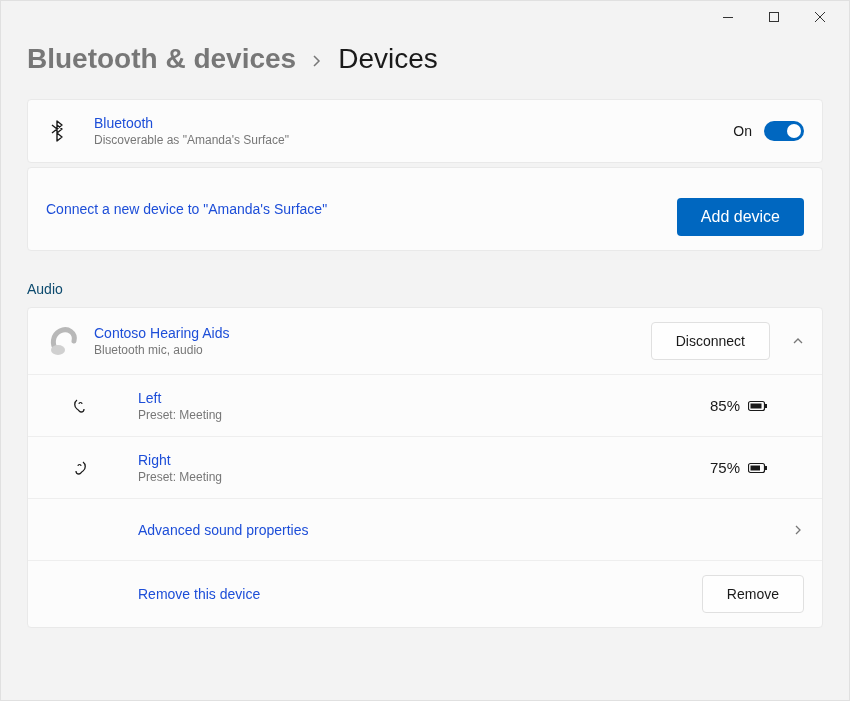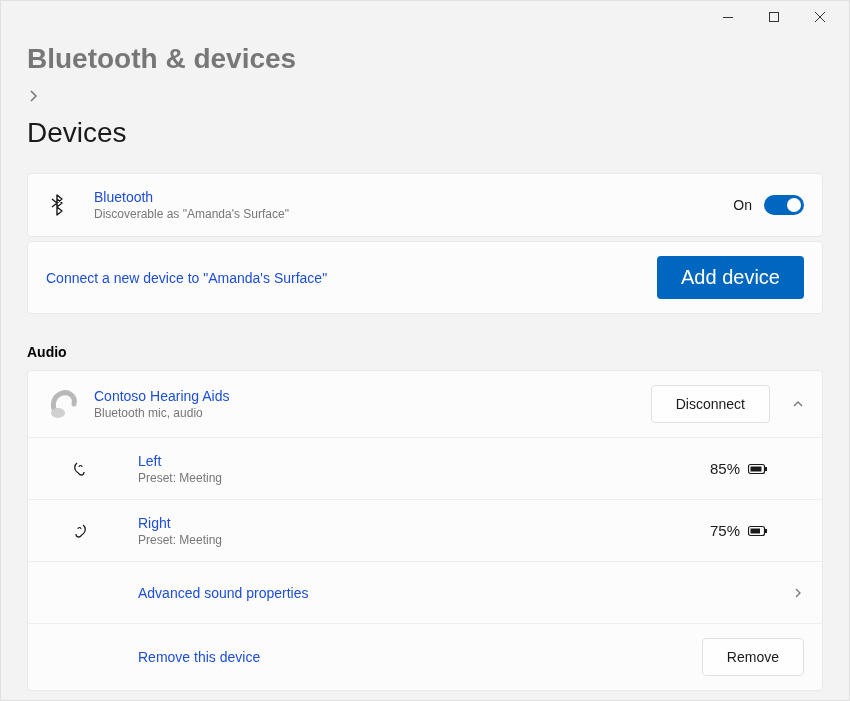--- a/index.html
+++ b/index.html
@@ -33,21 +33,20 @@
     }
     .content {
       padding: 0 26px;
     }
     .breadcrumb {
       display: flex;
       align-items: baseline;
       margin-top: 10px;
       margin-bottom: 24px;
       gap: 14px;
-      flex-direction: column;
     }
     .breadcrumb-parent {
       font-size: 28px;
       font-weight: 600;
       color: #777;
     }
     .breadcrumb-sep {
       font-size: 24px;
       color: #777;
     }
@@ -123,36 +122,37 @@
       height: 14px;
       background: #fff;
       border-radius: 50%;
     }
     .btn-primary {
       background: #0067c0;
       color: #fff;
       border: none;
       border-radius: 4px;
       padding: 10px 24px;
-      font-size: 20px;
+      font-size: 16px;
       cursor: pointer;
+      margin-top: 16px;
     }
     .btn-secondary {
       background: #fefefe;
       color: #1a1a1a;
       border: 1px solid #e0e0e0;
       border-radius: 4px;
       padding: 10px 24px;
       font-size: 14px;
       cursor: pointer;
     }
     .section-label {
       font-size: 14px;
-      font-weight: 700;
-      color: #000000;
+      font-weight: 400;
+      color: #0c4a6e;
       margin-top: 30px;
       margin-bottom: 10px;
     }
     .chevron {
       color: #777;
       margin-left: 10px;
       display: flex;
       align-items: center;
     }
     .indented .text-col {

